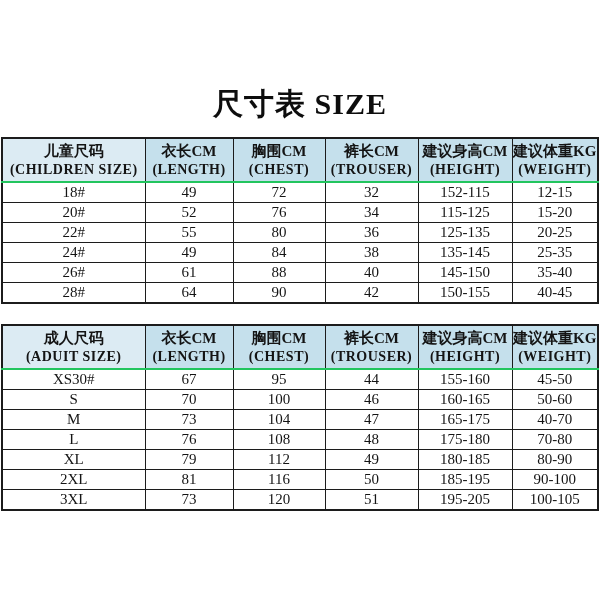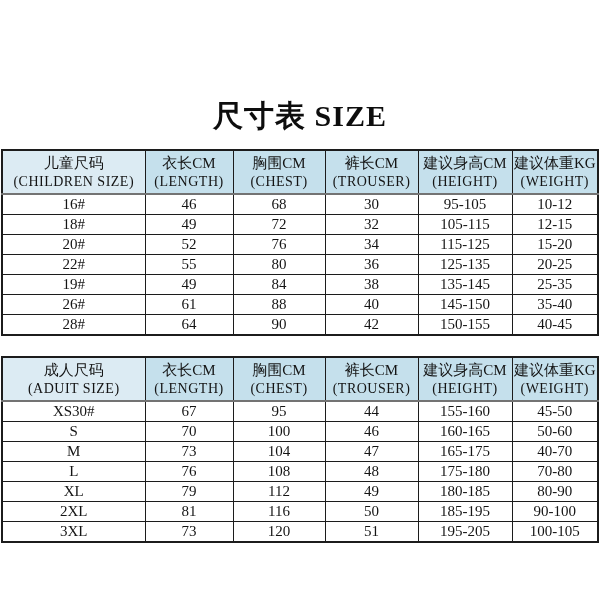--- a/index.html
+++ b/index.html
@@ -14,43 +14,43 @@
     box-sizing: border-box;
     padding-top: 84px;
     font-family: "Liberation Serif", "DejaVu Serif", serif;
     color: #141414;
     overflow: hidden;
   }
   .title {
     font-size: 30px;
     font-weight: bold;
     text-align: center;
-    margin: 12px 0 12px 0;
+    margin: 0 0 12px 0;
     letter-spacing: 1px;
     color: #0d0d0d;
   }
   table.size-table {
     border-collapse: collapse;
     width: 596px;
     margin: 0 auto 20px auto;
     table-layout: fixed;
     border: 2px solid #1c1c1c;
   }
   .size-table th, .size-table td {
     border: 1px solid #1c1c1c;
     text-align: center;
     padding: 0;
     overflow: hidden;
     white-space: nowrap;
   }
   .size-table thead th {
     background: #c5e0ec;
     height: 42px;
-    font-weight: normal;
-    border-bottom: 2px solid #737373;
+    font-weight: bold;
+    border-bottom: 2px solid #22c55e;
     vertical-align: middle;
   }
   .size-table thead th:first-child {
     background: #dcebf3;
   }
   .hdr-zh {
     font-size: 15px;
     line-height: 1.35;
   }
   .hdr-en {
@@ -104,53 +104,45 @@
           <div class="hdr-en">(HEIGHT)</div>
         </th>
         <th>
           <div class="hdr-zh">建议体重KG</div>
           <div class="hdr-en">(WEIGHT)</div>
         </th>
       </tr>
     </thead>
     <tbody>
         <tr>
-          <td>16#</td>
-          <td>46</td>
-          <td>68</td>
-          <td>30</td>
-          <td>95-105</td>
-          <td>10-12</td>
-        </tr>
-        <tr>
           <td>18#</td>
           <td>49</td>
           <td>72</td>
           <td>32</td>
-          <td>105-115</td>
+          <td>152-115</td>
           <td>12-15</td>
         </tr>
         <tr>
           <td>20#</td>
           <td>52</td>
           <td>76</td>
           <td>34</td>
           <td>115-125</td>
           <td>15-20</td>
         </tr>
         <tr>
           <td>22#</td>
           <td>55</td>
           <td>80</td>
           <td>36</td>
           <td>125-135</td>
           <td>20-25</td>
         </tr>
         <tr>
-          <td>19#</td>
+          <td>24#</td>
           <td>49</td>
           <td>84</td>
           <td>38</td>
           <td>135-145</td>
           <td>25-35</td>
         </tr>
         <tr>
           <td>26#</td>
           <td>61</td>
           <td>88</td>

